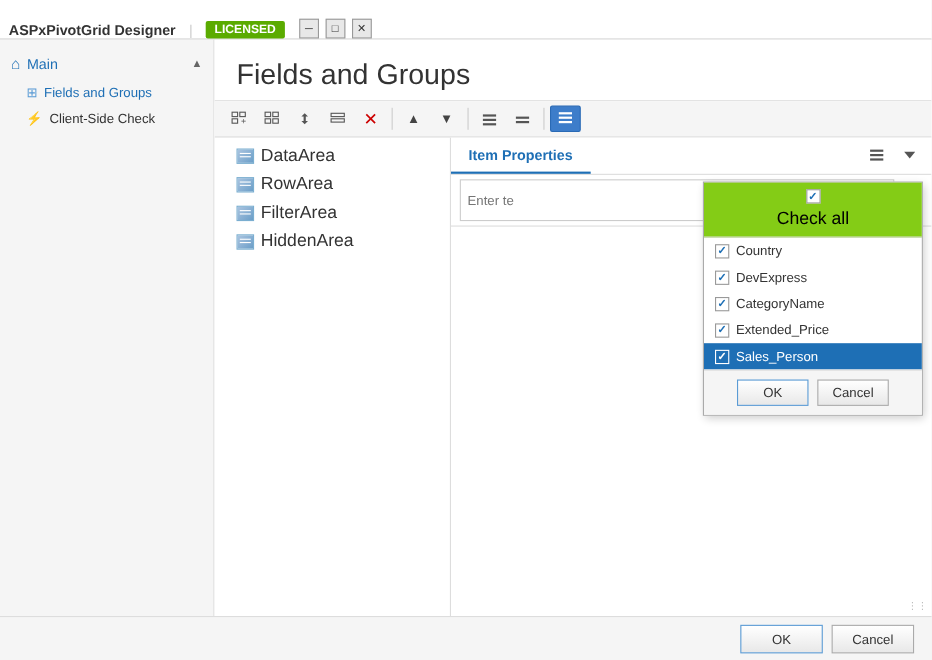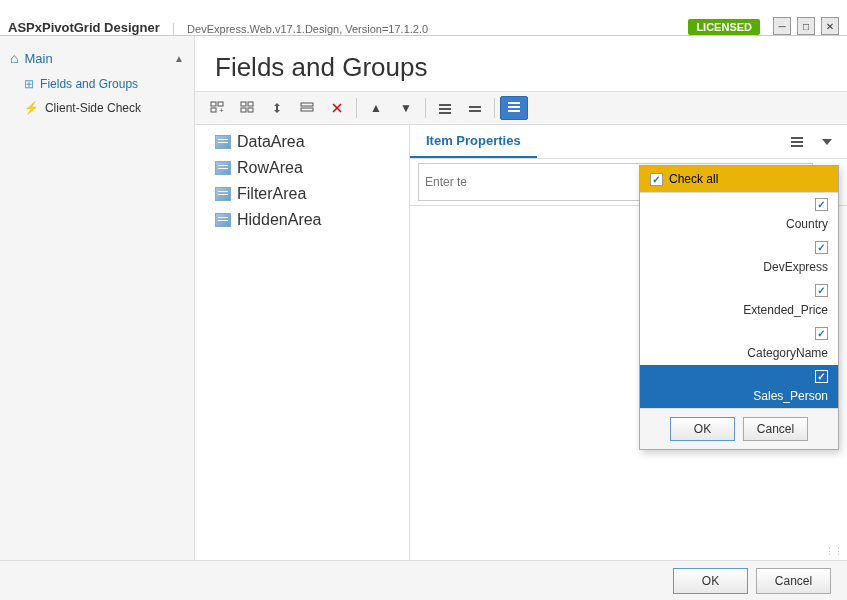--- a/index.html
+++ b/index.html
@@ -207,21 +207,21 @@
 
     
     .right-panel {
       flex: 1;
       display: flex;
       flex-direction: column;
       position: relative;
     }
     .right-panel-header {
       display: flex;
-      align-items: flex-end;
+      align-items: flex-start;
       border-bottom: 1px solid #ddd;
       background: #fff;
     }
     .item-properties-tab {
       padding: 8px 16px;
       font-size: 13px;
       font-weight: 600;
       color: #1e6fb5;
       border-bottom: 2px solid #1e6fb5;
       cursor: pointer;
@@ -297,35 +297,35 @@
       right: 8px;
       width: 200px;
       background: #fff;
       border: 1px solid #aaa;
       box-shadow: 2px 3px 8px rgba(0,0,0,0.2);
       z-index: 100;
     }
     .dropdown-header {
       padding: 6px 10px;
       border-bottom: 1px solid #ddd;
-      background: #eab308;
+      background: #84cc16;
+      display: flex;
+      align-items: center;
+      gap: 6px;
+      font-size: 16px;
+      flex-direction: column;
+    }
+    .dropdown-item {
+      padding: 5px 10px;
       display: flex;
       align-items: center;
       gap: 6px;
       font-size: 12px;
-    }
-    .dropdown-item {
-      padding: 5px 10px;
-      display: flex;
-      align-items: flex-end;
-      gap: 6px;
-      font-size: 12px;
-      color: #333;
-      cursor: pointer;
-      flex-direction: column;
+      color: #333;
+      cursor: pointer;
     }
     .dropdown-item.selected-item {
       background: #1e6fb5;
       color: #fff;
     }
     .dropdown-footer {
       display: flex;
       align-items: center;
       justify-content: center;
       gap: 8px;
@@ -371,21 +371,20 @@
       font-size: 9px;
       line-height: 1;
     }
   </style>
 </head>
 <body>
 
 <div class="title-bar">
   <span class="title-bar-app">ASPxPivotGrid Designer</span>
   <span class="title-bar-sep">|</span>
-  <span class="title-bar-version">DevExpress.Web.v17.1.Design, Version=17.1.2.0</span>
   <span class="title-bar-licensed">LICENSED</span>
   <div class="title-bar-controls">
     <div class="title-btn">─</div>
     <div class="title-btn">□</div>
     <div class="title-btn">✕</div>
   </div>
 </div>
 
 <div class="app-body">
 
@@ -528,25 +527,25 @@
           <div class="dropdown-item">
             <div class="chk checked"></div>
             <span>Country</span>
           </div>
           <div class="dropdown-item">
             <div class="chk checked"></div>
             <span>DevExpress</span>
           </div>
           <div class="dropdown-item">
             <div class="chk checked"></div>
-            <span>Extended_Price</span>
+            <span>CategoryName</span>
           </div>
           <div class="dropdown-item">
             <div class="chk checked"></div>
-            <span>CategoryName</span>
+            <span>Extended_Price</span>
           </div>
           <div class="dropdown-item selected-item">
             <div class="chk" style="background:#1e6fb5;border-color:#fff">
               <span class="chk.checked-white" style="color:#fff;font-weight:bold;font-size:10px">✓</span>
             </div>
             <span>Sales_Person</span>
           </div>
 
           <div class="dropdown-footer">
             <button class="popup-btn primary-popup">OK</button>

